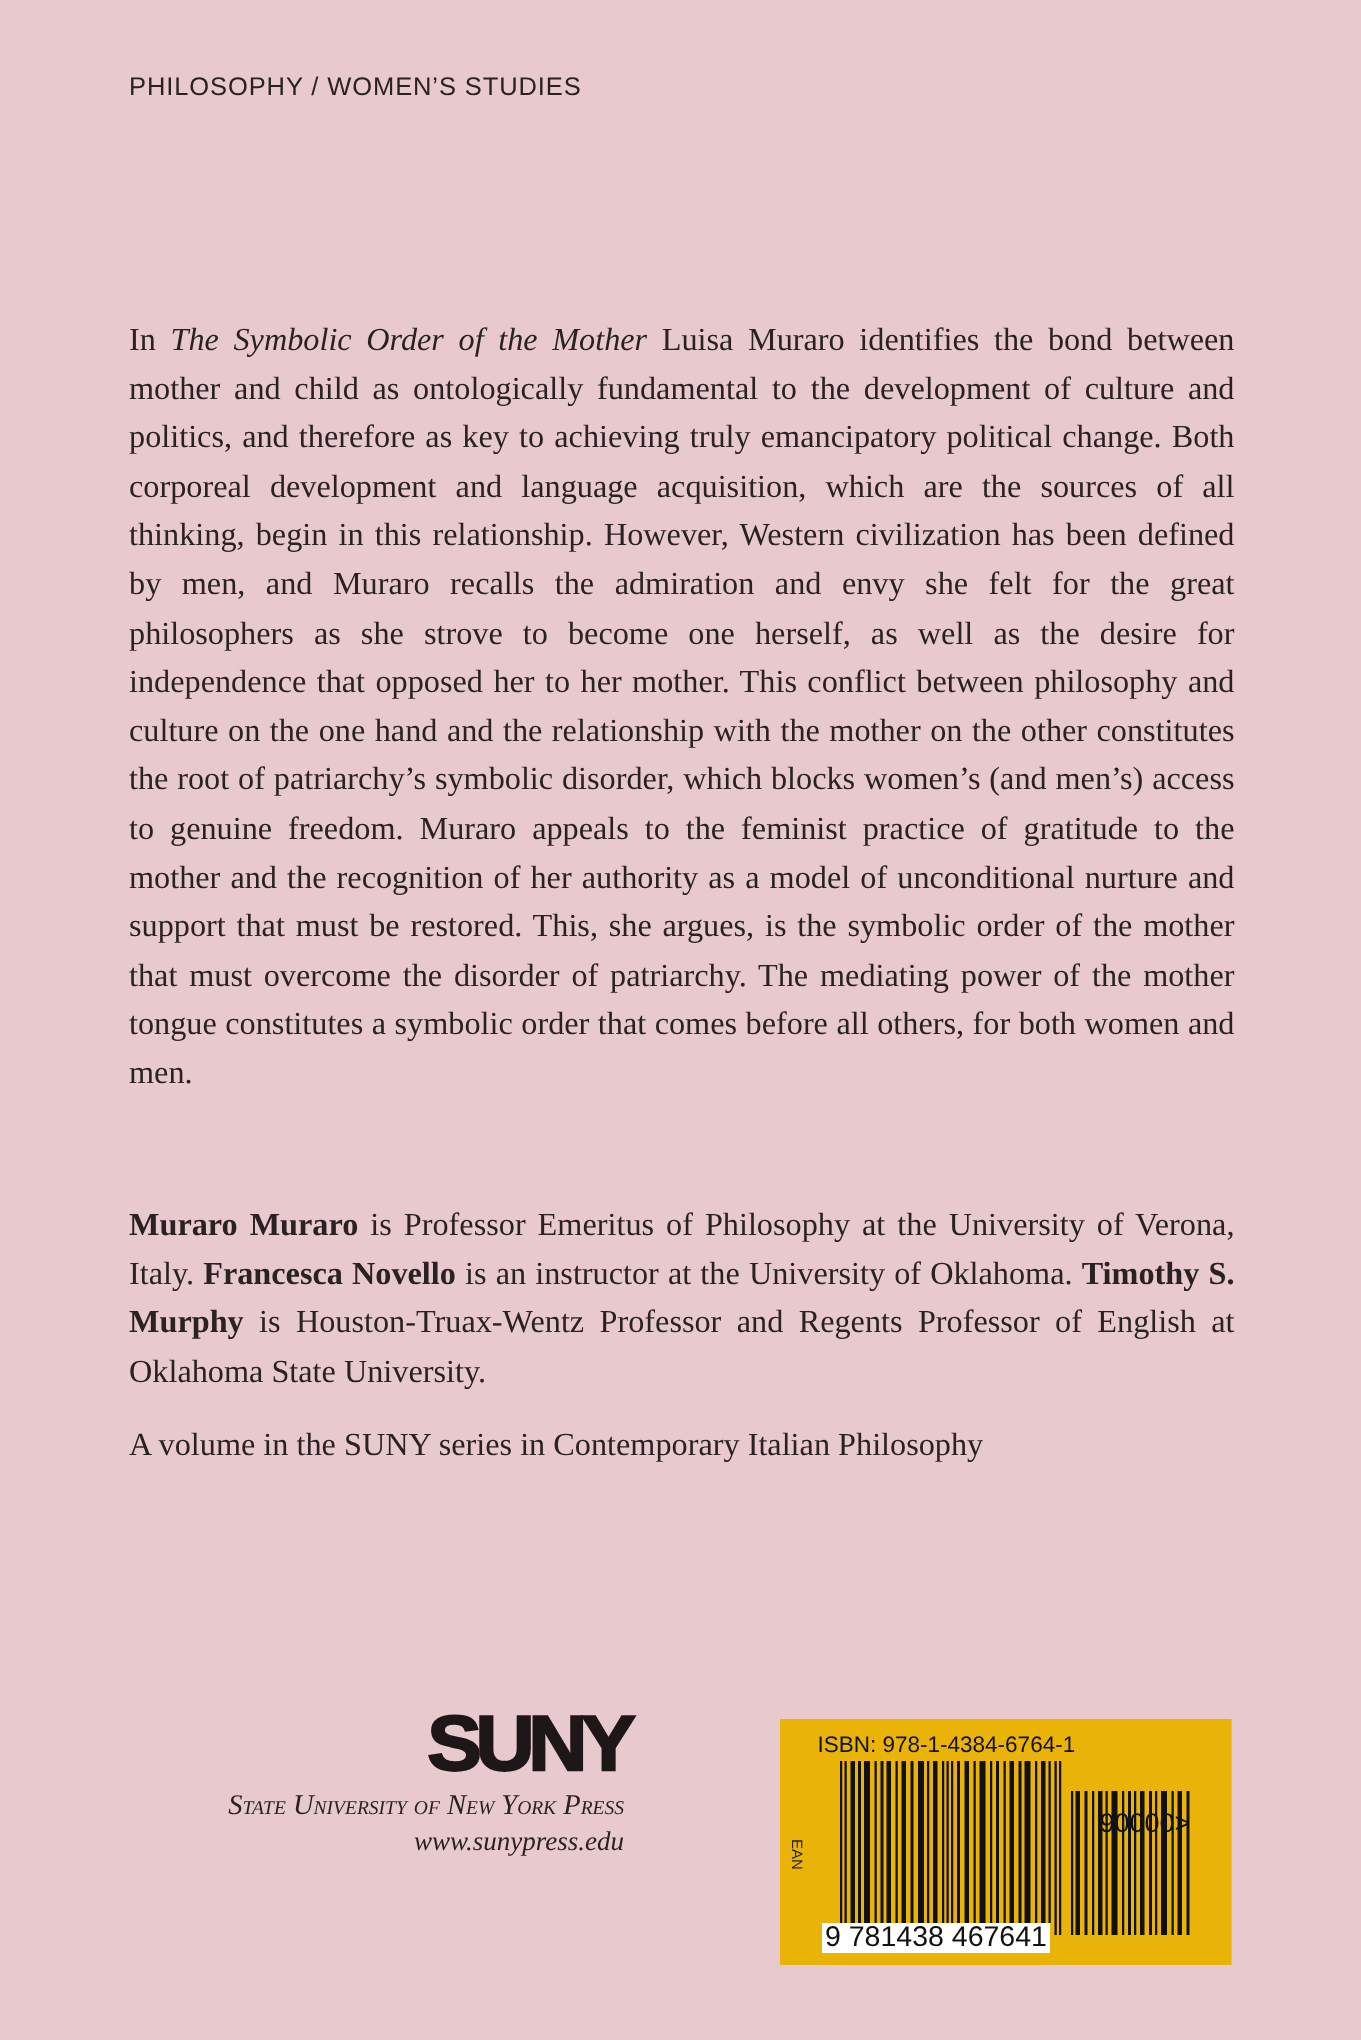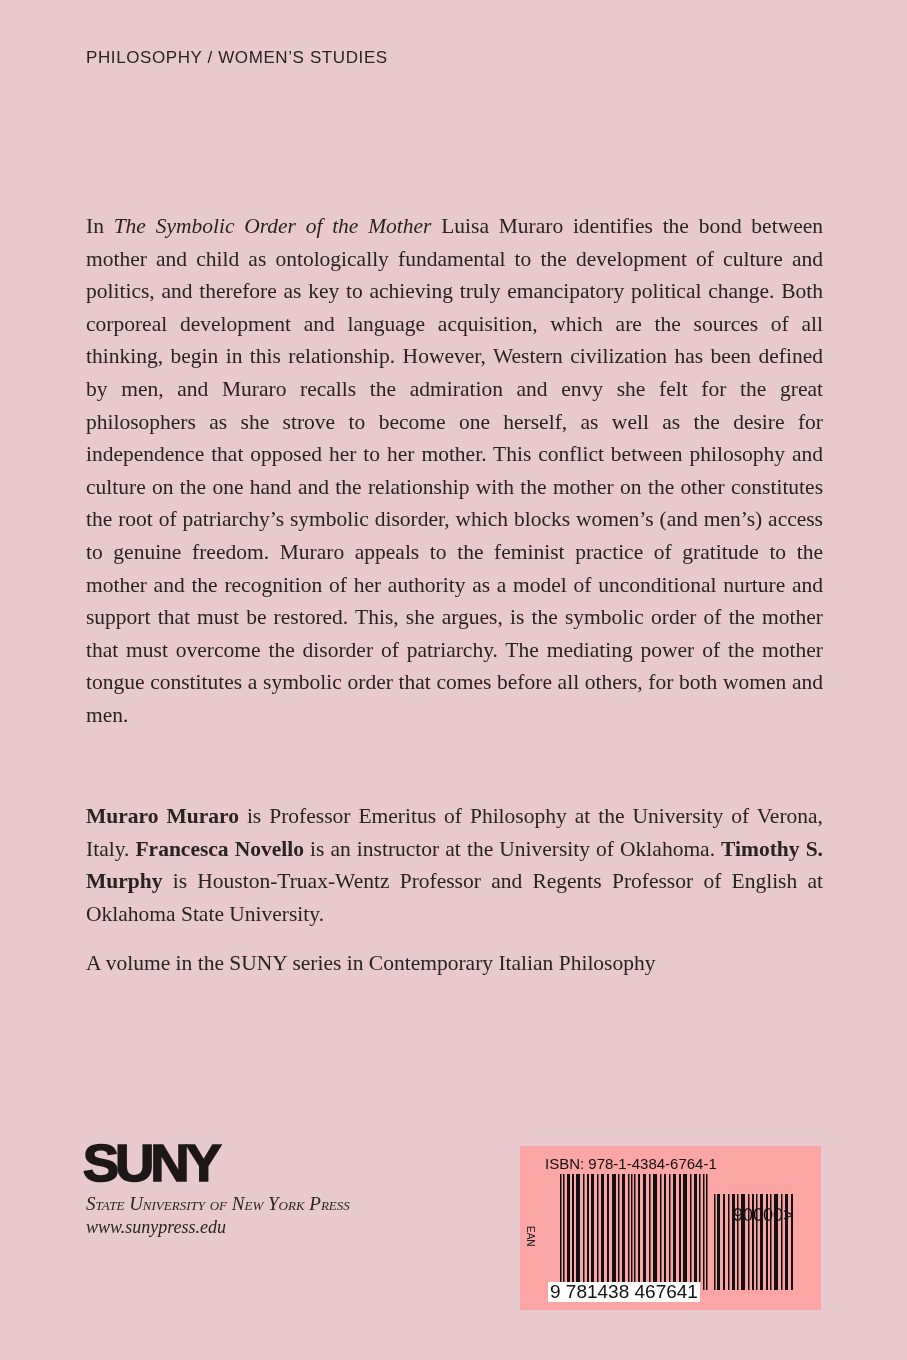--- a/index.html
+++ b/index.html
@@ -32,21 +32,21 @@
       text-align: justify;
       margin: 0;
     }
     .series {
       position: absolute; left: 86px; top: 947px; width: 737px;
       margin: 0;
     }
     .series .editors { font-style: italic; display: block; }
     .logo {
       position: absolute; left: 86px; top: 1140px; width: 330px;
-      text-align: left;
+      text-align: right;
     }
     .suny {
       font-family: "Liberation Sans", sans-serif;
       font-weight: 900; font-size: 52px; letter-spacing: -4px;
       color: #1e1718; line-height: 46px;
       transform: scaleX(1.05);
       display: inline-block;
       -webkit-text-stroke: 1.5px #1e1718;
     }
     .press {
@@ -61,21 +61,21 @@
       margin-top: 6px; line-height: 24px; font-style: italic;
     }
     .website {
       font-family: "Liberation Serif", serif;
       font-style: italic; font-size: 18px; color: #2a2222;
       line-height: 22px;
     }
     .barcode-box {
       position: absolute; left: 520px; top: 1146px;
       width: 301px; height: 164px;
-      background: #fca5a5;
+      background: #eab308;
     }
     .isbn-label {
       position: absolute; left: 25px; top: 9px;
       font-family: "Liberation Sans", sans-serif; font-size: 15px; color: #111;
     }
     .price {
       position: absolute; left: 213px; top: 24px;
       font-family: "Liberation Sans", sans-serif; font-size: 18px; color: #111; margin-top: 35px;
     }
     .ean {

